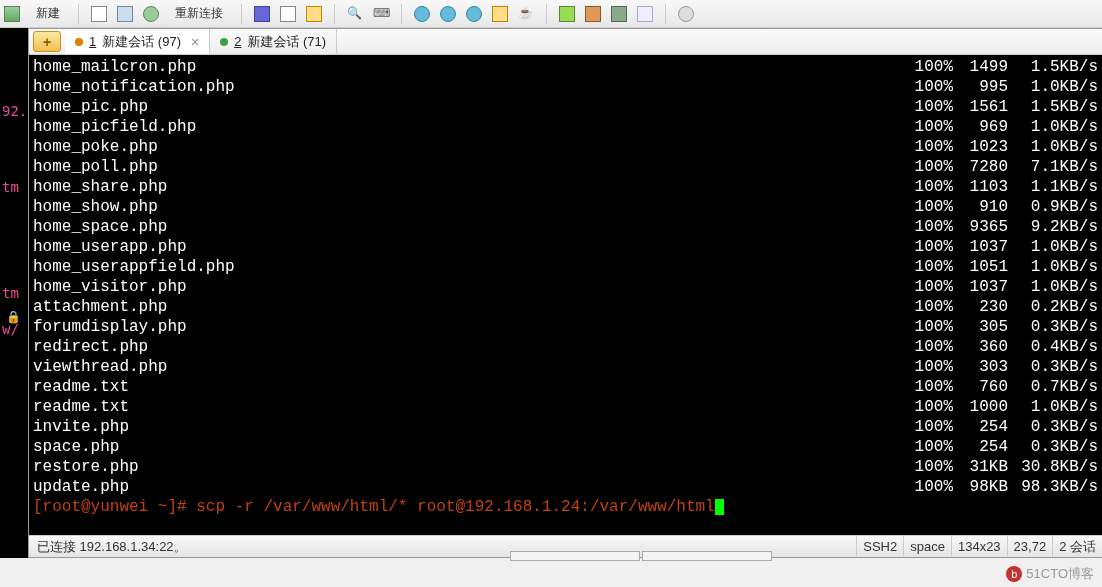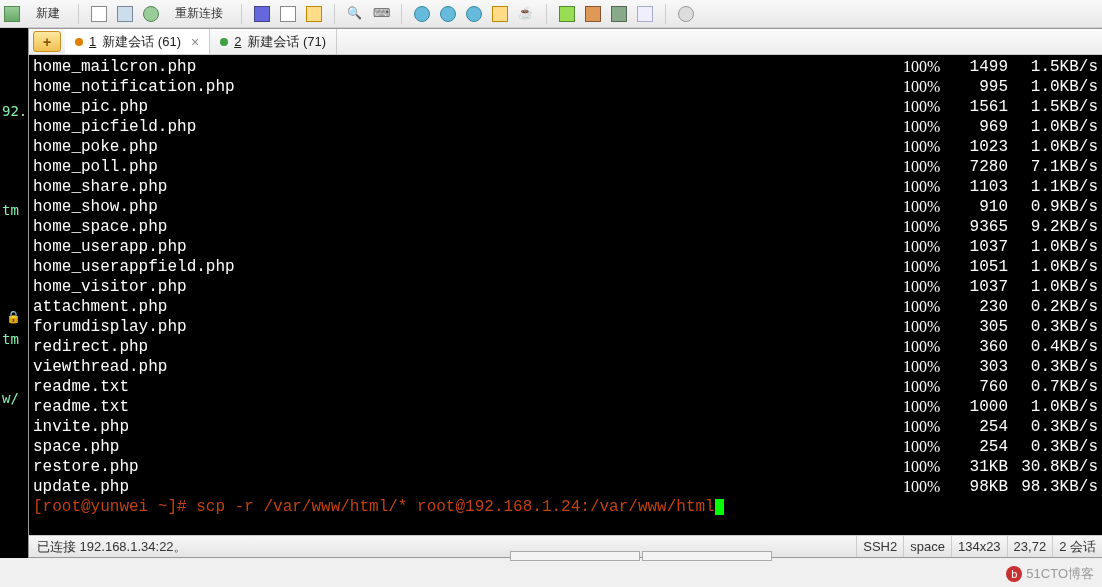--- a/index.html
+++ b/index.html
@@ -38,26 +38,25 @@
       background: #ccc;
       margin: 0 2px;
     }
     .main-area {
       display: flex;
       height: 530px;
     }
     .left-panel {
       width: 28px;
       background: #000;
-      color: #86efac;
+      color: #ec4899;
       font-family: monospace;
       font-size: 14px;
       display: flex;
       flex-direction: column;
-      gap: 23px;
     }
     .left-item {
       padding: 40px 2px 20px 2px;
       writing-mode: horizontal-tb;
     }
     .tc-wrap {
       flex: 1;
       display: flex;
       flex-direction: column;
       border: 1px solid #999;
@@ -114,21 +113,21 @@
       font-size: 16px;
       line-height: 20px;
       padding: 2px 4px;
       overflow: hidden;
       white-space: pre;
     }
     .term-row {
       display: flex;
     }
     .col-name { width: 870px; }
-    .col-pct { width: 50px; text-align: left; font-family: Liberation Serif, serif; }
+    .col-pct { width: 50px; text-align: right; }
     .col-size { width: 55px; text-align: right; }
     .col-speed { width: 90px; text-align: right; }
     .prompt-line { color: #c2410c; }
     .cursor {
       display: inline-block;
       width: 9px;
       height: 16px;
       background: #00ff00;
       vertical-align: middle;
     }
@@ -232,21 +231,21 @@
     <div class="left-item" style="padding-top:0;">w/</div>
   </div>
 
   <div class="tc-wrap">
 
     <div class="tab-bar">
       <div class="new-tab-btn">+</div>
       <div class="tab active">
         <span class="tab-dot dot-orange"></span>
         <span><u>1</u></span>
-        <span>新建会话 (61)</span>
+        <span>新建会话 (97)</span>
         <span class="tab-close">×</span>
       </div>
       <div class="tab">
         <span class="tab-dot dot-green"></span>
         <span><u>2</u></span>
         <span>新建会话 (71)</span>
       </div>
     </div>
 
     <div class="terminal" id="terminal"><div class="term-row"><span class="col-name">home_mailcron.php</span><span class="col-pct">100%</span><span class="col-size">1499</span><span class="col-speed">1.5KB/s</span></div><div class="term-row"><span class="col-name">home_notification.php</span><span class="col-pct">100%</span><span class="col-size">995</span><span class="col-speed">1.0KB/s</span></div><div class="term-row"><span class="col-name">home_pic.php</span><span class="col-pct">100%</span><span class="col-size">1561</span><span class="col-speed">1.5KB/s</span></div><div class="term-row"><span class="col-name">home_picfield.php</span><span class="col-pct">100%</span><span class="col-size">969</span><span class="col-speed">1.0KB/s</span></div><div class="term-row"><span class="col-name">home_poke.php</span><span class="col-pct">100%</span><span class="col-size">1023</span><span class="col-speed">1.0KB/s</span></div><div class="term-row"><span class="col-name">home_poll.php</span><span class="col-pct">100%</span><span class="col-size">7280</span><span class="col-speed">7.1KB/s</span></div><div class="term-row"><span class="col-name">home_share.php</span><span class="col-pct">100%</span><span class="col-size">1103</span><span class="col-speed">1.1KB/s</span></div><div class="term-row"><span class="col-name">home_show.php</span><span class="col-pct">100%</span><span class="col-size">910</span><span class="col-speed">0.9KB/s</span></div><div class="term-row"><span class="col-name">home_space.php</span><span class="col-pct">100%</span><span class="col-size">9365</span><span class="col-speed">9.2KB/s</span></div><div class="term-row"><span class="col-name">home_userapp.php</span><span class="col-pct">100%</span><span class="col-size">1037</span><span class="col-speed">1.0KB/s</span></div><div class="term-row"><span class="col-name">home_userappfield.php</span><span class="col-pct">100%</span><span class="col-size">1051</span><span class="col-speed">1.0KB/s</span></div><div class="term-row"><span class="col-name">home_visitor.php</span><span class="col-pct">100%</span><span class="col-size">1037</span><span class="col-speed">1.0KB/s</span></div><div class="term-row"><span class="col-name">attachment.php</span><span class="col-pct">100%</span><span class="col-size">230</span><span class="col-speed">0.2KB/s</span></div><div class="term-row"><span class="col-name">forumdisplay.php</span><span class="col-pct">100%</span><span class="col-size">305</span><span class="col-speed">0.3KB/s</span></div><div class="term-row"><span class="col-name">redirect.php</span><span class="col-pct">100%</span><span class="col-size">360</span><span class="col-speed">0.4KB/s</span></div><div class="term-row"><span class="col-name">viewthread.php</span><span class="col-pct">100%</span><span class="col-size">303</span><span class="col-speed">0.3KB/s</span></div><div class="term-row"><span class="col-name">readme.txt</span><span class="col-pct">100%</span><span class="col-size">760</span><span class="col-speed">0.7KB/s</span></div><div class="term-row"><span class="col-name">readme.txt</span><span class="col-pct">100%</span><span class="col-size">1000</span><span class="col-speed">1.0KB/s</span></div><div class="term-row"><span class="col-name">invite.php</span><span class="col-pct">100%</span><span class="col-size">254</span><span class="col-speed">0.3KB/s</span></div><div class="term-row"><span class="col-name">space.php</span><span class="col-pct">100%</span><span class="col-size">254</span><span class="col-speed">0.3KB/s</span></div><div class="term-row"><span class="col-name">restore.php</span><span class="col-pct">100%</span><span class="col-size">31KB</span><span class="col-speed">30.8KB/s</span></div><div class="term-row"><span class="col-name">update.php</span><span class="col-pct">100%</span><span class="col-size">98KB</span><span class="col-speed">98.3KB/s</span></div><div class="prompt-line">[root@yunwei ~]# scp -r /var/www/html/* root@192.168.1.24:/var/www/html<span class="cursor"></span></div></div>

